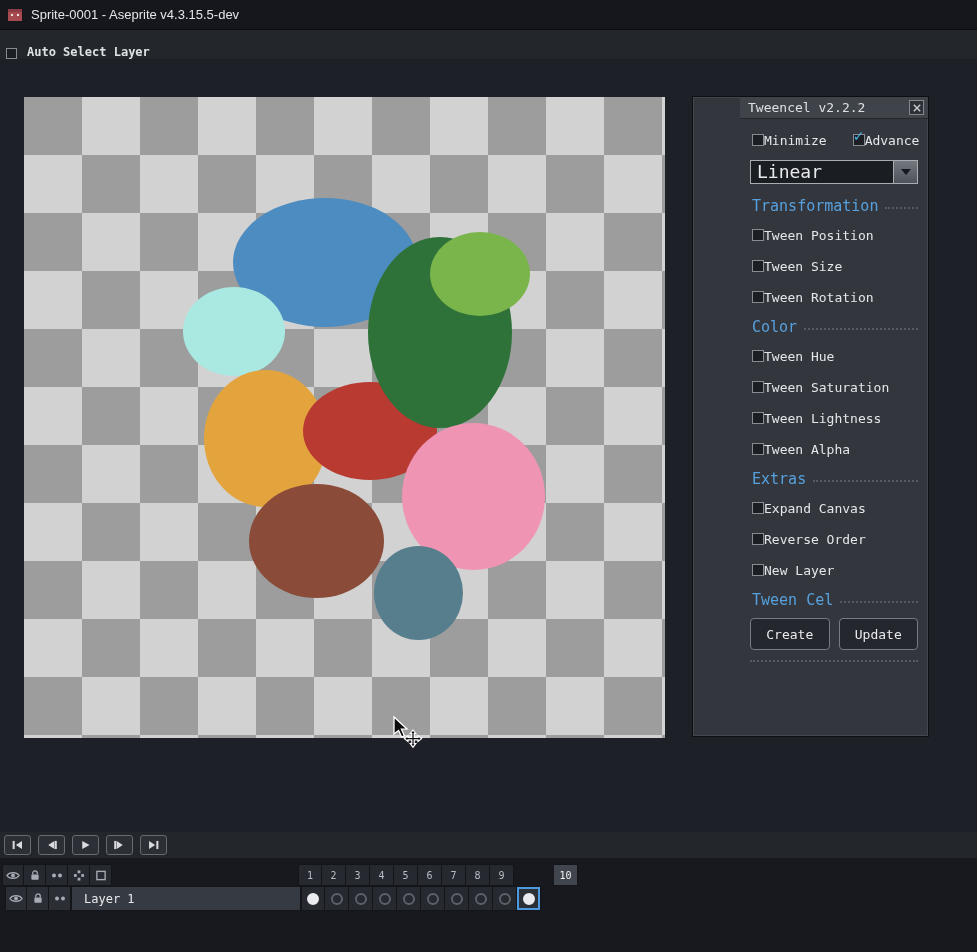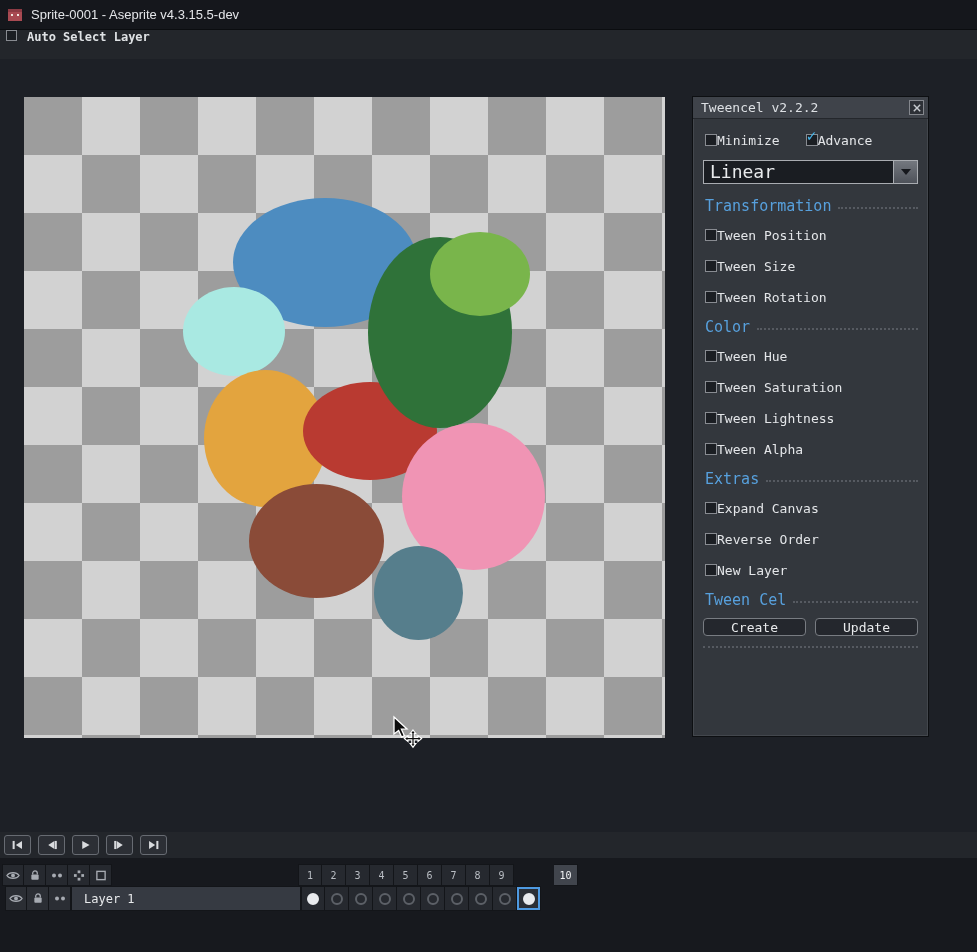--- a/index.html
+++ b/index.html
@@ -7,35 +7,35 @@
   .screen { position:relative; width:977px; height:952px; background:#1d2026; overflow:hidden;
             font-family:"DejaVu Sans Mono", monospace; }
 
   
   .titlebar { position:absolute; top:0; left:0; right:0; height:30px; background:#15171c;
               display:flex; align-items:center; gap:8px; padding-left:7px; border-bottom:1px solid #0b0d10; }
   .app-icon { width:16px; height:16px; display:flex; }
   .title-text { color:#e3e5e8; font-size:13px; font-family:"Liberation Sans", sans-serif; }
 
   .contextbar { position:absolute; top:30px; left:0; right:0; height:29px; background:#23262b;
-                display:flex; align-items:flex-start; gap:10px; padding-left:6px; }
+                display:flex; align-items:flex-end; gap:10px; padding-left:6px; }
   .ctx-label { color:#dfe2e5; font-size:12px; font-weight:bold; }
 
   .workspace { position:absolute; top:59px; left:0; width:977px; height:773px; background:#1d2026; }
 
   
   .canvas { position:absolute; left:24px; top:38px; width:641px; height:641px; overflow:hidden;
             background:repeating-conic-gradient(#d2d2d2 0% 25%, #9d9d9d 0% 50%);
             background-size:116px 116px; }
   .blob { position:absolute; border-radius:50%; }
   .cursor { position:absolute; left:386px; top:655px; pointer-events:none; }
 
   
   .dialog { position:absolute; left:692px; top:37px; width:237px; height:641px; background:#33373d;
-            border:1px solid #0d0f12; box-shadow:inset 0 0 0 1px #43474d; }
+            border:1px solid #0d0f12; box-shadow:inset 0 0 0 1px #43474d;padding-left:47px; }
   .dlg-titlebar { height:22px; background:#3f434a; display:flex; align-items:center;
                   padding:0 4px 0 8px; color:#dde0e4; font-size:13px; border-bottom:1px solid #24272c; }
   .dlg-title { flex:1; }
   .dlg-close { width:15px; height:15px; background:#2d3036; border:1px solid #84878d;
                display:flex; align-items:center; justify-content:center; }
   .dlg-close svg { width:8px; height:8px; stroke:#c6c9ce; stroke-width:1.8; }
   .dlg-body { padding:9px 10px 0 10px; }
   .opt-row { display:flex; align-items:center; gap:26px; margin:2px 0 10px 2px; height:20px; }
   .check-row { display:flex; align-items:center; height:22px; margin:0 0 9px 2px; }
   .cb { width:12px; height:12px; min-width:12px; background:#1b1e23; border:1px solid #888b91; position:relative; }
@@ -46,21 +46,21 @@
   .combo { display:flex; height:24px; border:1px solid #a9acb1; margin:0 0 12px 0; background:#1a1d22; }
   .combo-value { flex:1; color:#e8eaec; font-size:18px; line-height:22px; padding-left:6px; }
   .combo-btn { width:24px; background:linear-gradient(#74787f,#4e525a); border-left:1px solid #a9acb1;
                display:flex; align-items:center; justify-content:center; }
   .arrow-down { width:0; height:0; border-left:5px solid transparent; border-right:5px solid transparent;
                 border-top:6px solid #16181d; }
   .sec-header { display:flex; align-items:center; height:20px; margin:4px 0 8px 2px; }
   .sec-title { color:#57a0dd; font-size:15px; white-space:nowrap; }
   .dotted { flex:1; border-top:2px dotted #565a61; margin-left:7px; margin-top:3px; }
   .btn-row { display:flex; gap:9px; margin:4px 0 10px 0; }
-  .btn { flex:1; height:18px; background:#24272d; border:1px solid #787c82; border-radius:4px;
+  .btn { flex:1; height:32px; background:#24272d; border:1px solid #787c82; border-radius:4px;
          color:#e8eaec; font-size:13px; font-family:inherit; display:flex; align-items:center; justify-content:center; }
   .dotted-sep { border-top:2px dotted #565a61; margin:9px 0 12px 0; }
   .btn.wide { width:100%; }
 
   
   .playbar { position:absolute; top:832px; left:0; width:977px; height:26px; background:#23262b;
              display:flex; align-items:center; }
   .pb-group { display:flex; gap:7px; padding-left:4px; }
   .pb-btn { width:27px; height:20px; background:#2c2f35; border:1px solid #676b72; border-radius:3px;
             display:flex; align-items:center; justify-content:center; }

